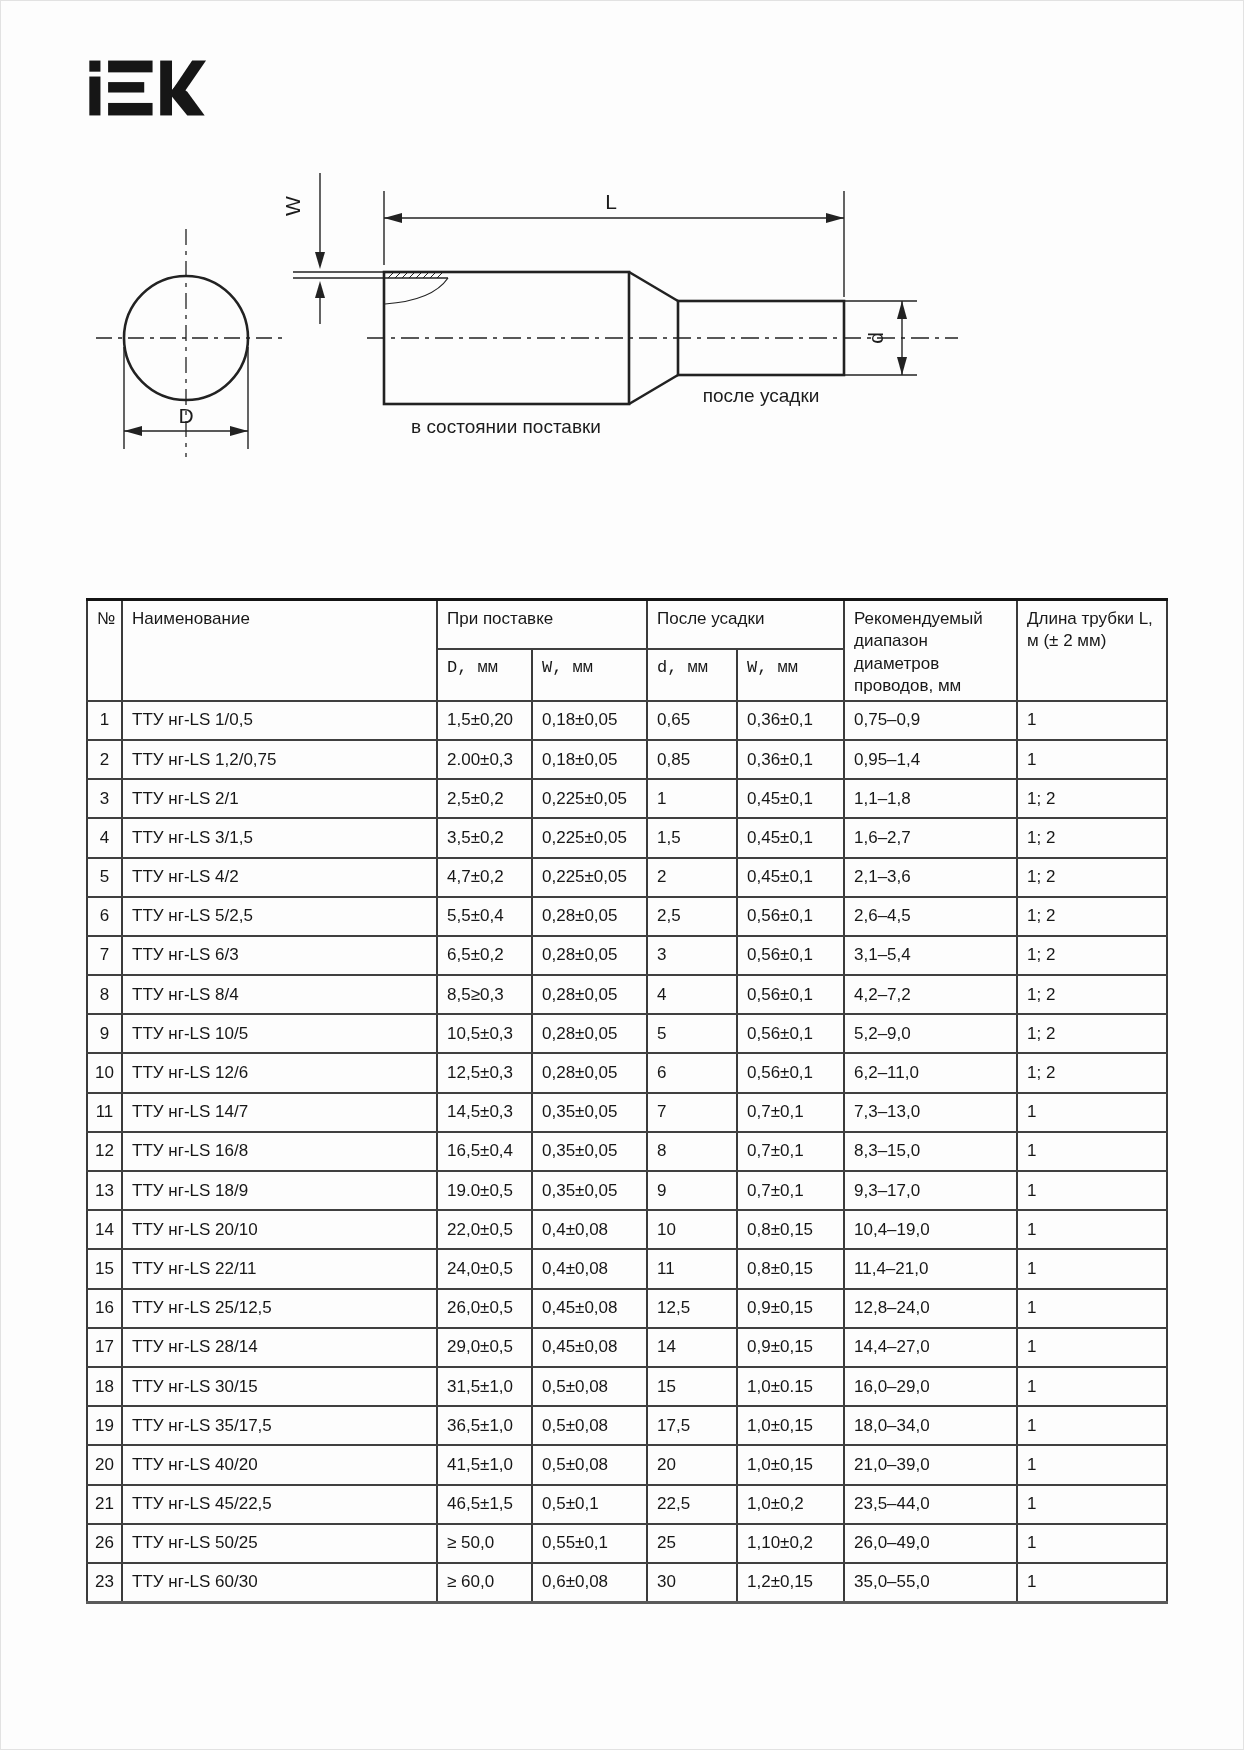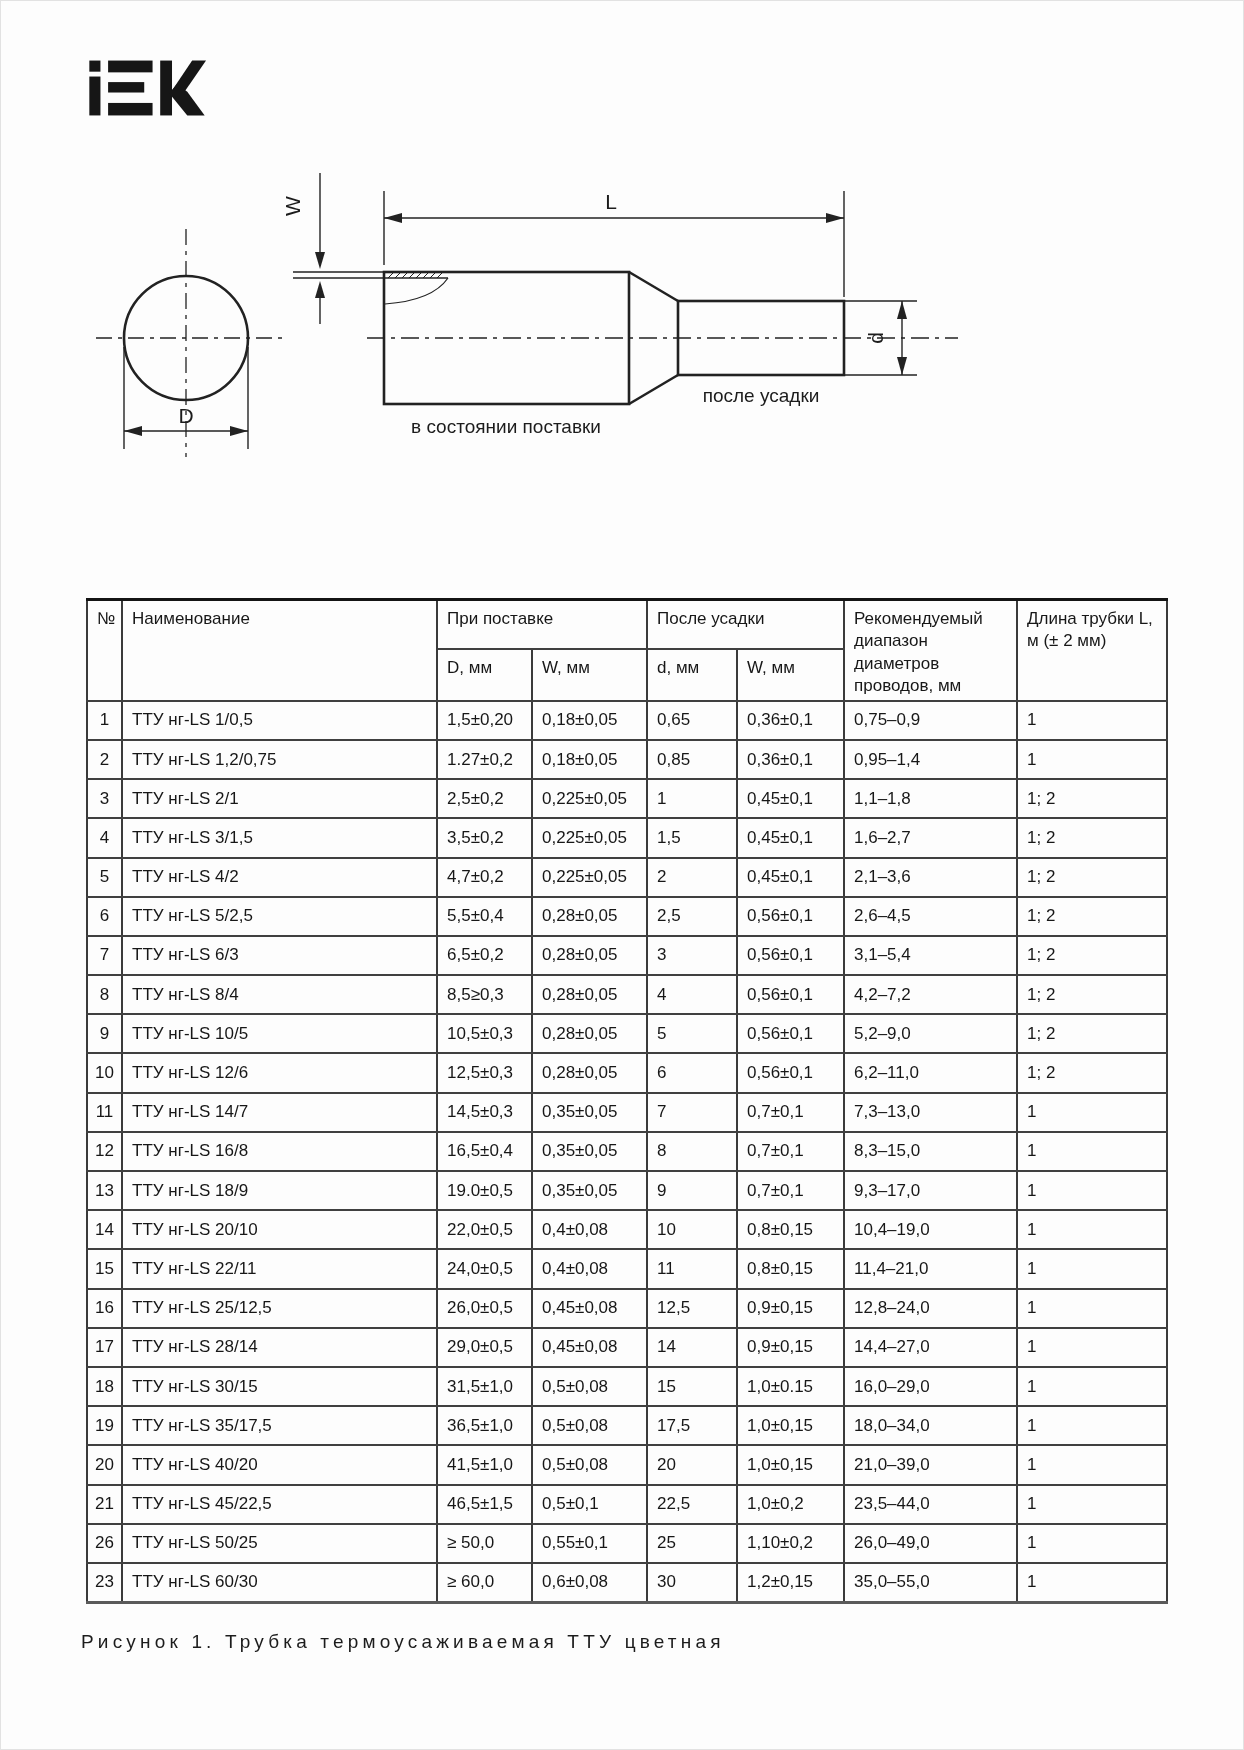--- a/index.html
+++ b/index.html
@@ -35,21 +35,21 @@
     border-bottom:2px solid #404040;
     font-weight:normal;
     text-align:left;
     padding:2px 6px 2px 9px;
     overflow:hidden;
     white-space:nowrap;
   }
   table.spec{border-top:3px solid #141414;border-bottom:3px solid #5a5a5a;}
   table.spec thead th{vertical-align:top;padding-top:7px;white-space:normal;line-height:1.32;}
   table.spec thead tr.group th{height:38px;}
-  table.spec thead tr.sub th{height:40px;}
+  table.spec thead tr.sub th{height:40px;font-family:Liberation Mono, monospace;}
   table.spec tbody td{height:33.2px;vertical-align:middle;}
   table.spec td.c-num{text-align:center;padding-left:2px;padding-right:2px;}
   th.h-num{text-align:left;padding-left:8px;}
 </style>
 </head>
 <body>
 
 <div class="page">
 
   <svg class="logo" viewBox="0 0 170 95" aria-label="iEK">
@@ -174,21 +174,21 @@
           <td>1,5±0,20</td>
           <td>0,18±0,05</td>
           <td>0,65</td>
           <td>0,36±0,1</td>
           <td>0,75–0,9</td>
           <td>1</td>
         </tr>
         <tr>
           <td class="c-num">2</td>
           <td>ТТУ нг-LS 1,2/0,75</td>
-          <td>1.27±0,2</td>
+          <td>2.00±0,3</td>
           <td>0,18±0,05</td>
           <td>0,85</td>
           <td>0,36±0,1</td>
           <td>0,95–1,4</td>
           <td>1</td>
         </tr>
         <tr>
           <td class="c-num">3</td>
           <td>ТТУ нг-LS 2/1</td>
           <td>2,5±0,2</td>
@@ -394,15 +394,14 @@
           <td>≥ 60,0</td>
           <td>0,6±0,08</td>
           <td>30</td>
           <td>1,2±0,15</td>
           <td>35,0–55,0</td>
           <td>1</td>
         </tr>
       </tbody>
   </table>
 
-  <div style="position:absolute;left:80px;top:1630px;font-size:19px;letter-spacing:0.22em;color:#1c1c1c;">Рисунок 1. Трубка термоусаживаемая ТТУ цветная</div>
 
 </div>
 
 </body></html>

